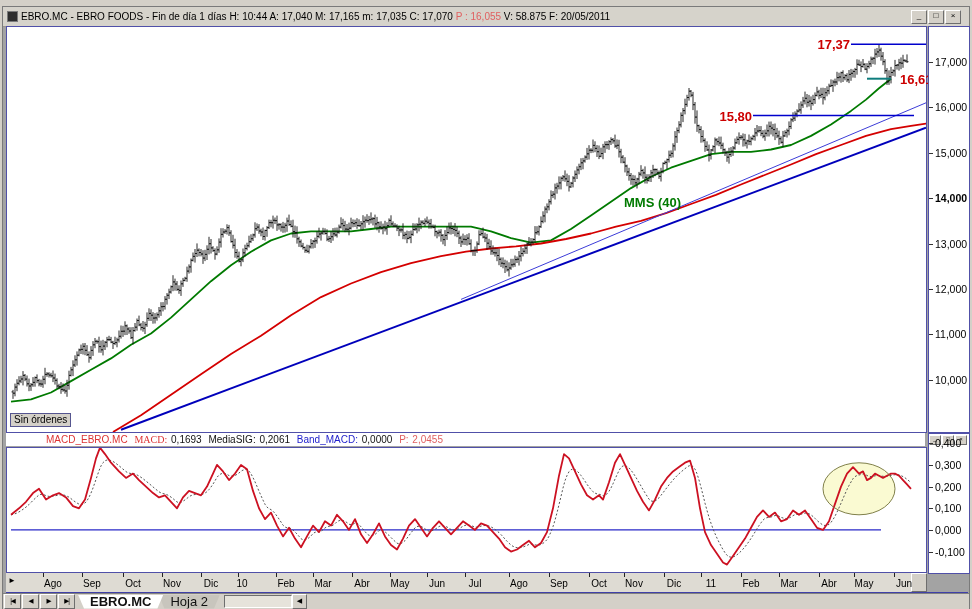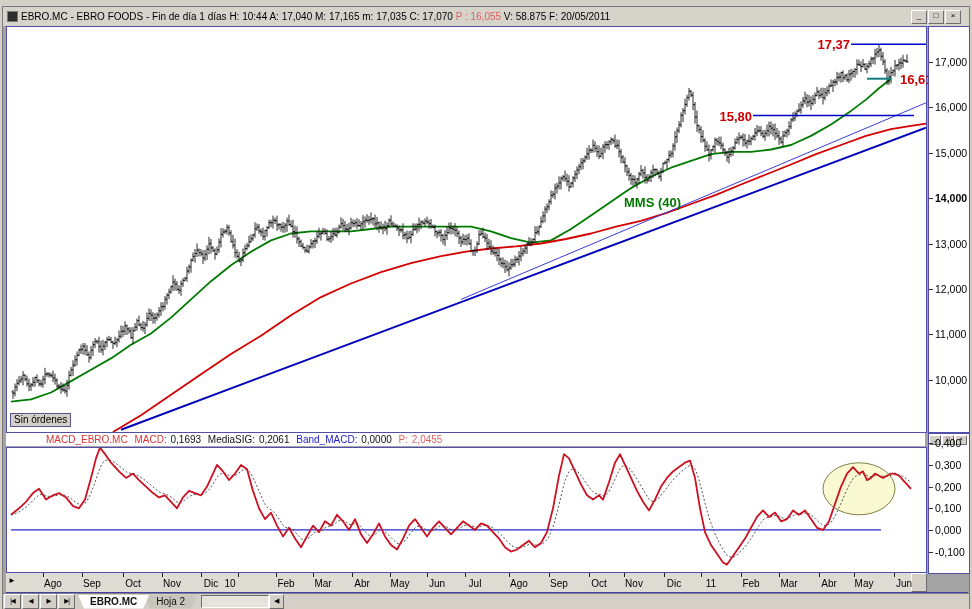--- a/index.html
+++ b/index.html
@@ -51,21 +51,21 @@
   #axis-corner-btn{position:absolute;right:-2px;top:0;width:14px;height:17px;background:#d4d0c8;
     border-top:1px solid #fff;border-left:1px solid #fff;border-right:1px solid #6e6e6e;border-bottom:1px solid #6e6e6e;}
   #bottom-line{position:absolute;left:3px;top:585px;width:962px;height:0;border-top:1px solid #4040a8;}
   
   #tabbar{position:absolute;left:0;top:586px;width:100%;height:15px;background:#d4d0c8;
     display:flex;align-items:center;border-top:1px solid #808080;}
   .navbtn{width:15px;height:13px;margin-left:1px;background:#d4d0c8;border-top:1px solid #fff;
     border-left:1px solid #fff;border-right:1px solid #6e6e6e;border-bottom:1px solid #6e6e6e;
     font-size:6.5px;line-height:12px;text-align:center;letter-spacing:-1px;color:#000;}
   .sheet-tab{height:14px;padding:0 12px;margin-left:-5px;display:flex;align-items:center;
-    clip-path:polygon(0 0,100% 0,calc(100% - 6px) 100%,6px 100%);background:#c8c5bd;font-size:10px;color:#111;}
+    clip-path:polygon(0 0,100% 0,calc(100% - 6px) 100%,6px 100%);background:#c8c5bd;font-size:13px;color:#111;}
   .sheet-tab.active{background:#ffffff;font-weight:bold;z-index:2;}
   #tab-scroll-track{width:66px;height:11px;margin-left:4px;background:#e6e3db;
     border-top:1px solid #6e6e6e;border-left:1px solid #6e6e6e;border-right:1px solid #fff;border-bottom:1px solid #fff;}
   #tab-scroll-btn{width:13px;height:13px;background:#d4d0c8;border-top:1px solid #fff;border-left:1px solid #fff;
     border-right:1px solid #6e6e6e;border-bottom:1px solid #6e6e6e;font-size:7px;line-height:12px;text-align:center;}
 </style>
 </head>
 <body>
 
 <div id="frame">
@@ -112,21 +112,21 @@
       <span class="axis-tick" style="top: 262px;"></span>
       <span class="axis-label" style="top: 256px;">12,000</span>
       <span class="axis-tick" style="top: 307px;"></span>
       <span class="axis-label" style="top: 301px;">11,000</span>
       <span class="axis-tick" style="top: 353px;"></span>
       <span class="axis-label" style="top: 347px;">10,000</span>
     </div>
 
   <div id="macd-header">
     <span class="seg red">MACD_EBRO.MC</span>
-    <span class="seg red" style="margin-right:1px;">MACD:</span>
+    <span class="seg red" style="margin-right:1px;font-family:Liberation Serif, serif;">MACD:</span>
     <span class="seg black">0,1693</span>
     <span class="seg black" style="margin-right:1px;">MediaSIG:</span>
     <span class="seg black">0,2061</span>
     <span class="seg blue" style="margin-right:1px;">Band_MACD:</span>
     <span class="seg black">0,0000</span>
     <span class="seg salmon" style="margin-right:1px;">P:</span>
     <span class="seg salmon">2,0455</span>
   </div>
 
   <div id="macd-plot">
@@ -166,21 +166,21 @@
       <span class="tlabel" style="left: 47px;">Ago</span>
       <span class="tick" style="left: 76px;"></span>
       <span class="tlabel" style="left: 86px;">Sep</span>
       <span class="tick" style="left: 117px;"></span>
       <span class="tlabel" style="left: 127px;">Oct</span>
       <span class="tick" style="left: 156px;"></span>
       <span class="tlabel" style="left: 166px;">Nov</span>
       <span class="tick" style="left: 195px;"></span>
       <span class="tlabel" style="left: 205px;">Dic</span>
       <span class="tick" style="left: 232px;"></span>
-      <span class="tlabel" style="left: 224px;">10</span>
+      <span class="tlabel" style="left: 236px;">10</span>
       <span class="tick" style="left: 270px;"></span>
       <span class="tlabel" style="left: 280px;">Feb</span>
       <span class="tick" style="left: 307px;"></span>
       <span class="tlabel" style="left: 317px;">Mar</span>
       <span class="tick" style="left: 346px;"></span>
       <span class="tlabel" style="left: 356px;">Abr</span>
       <span class="tick" style="left: 384px;"></span>
       <span class="tlabel" style="left: 394px;">May</span>
       <span class="tick" style="left: 421px;"></span>
       <span class="tlabel" style="left: 431px;">Jun</span>

